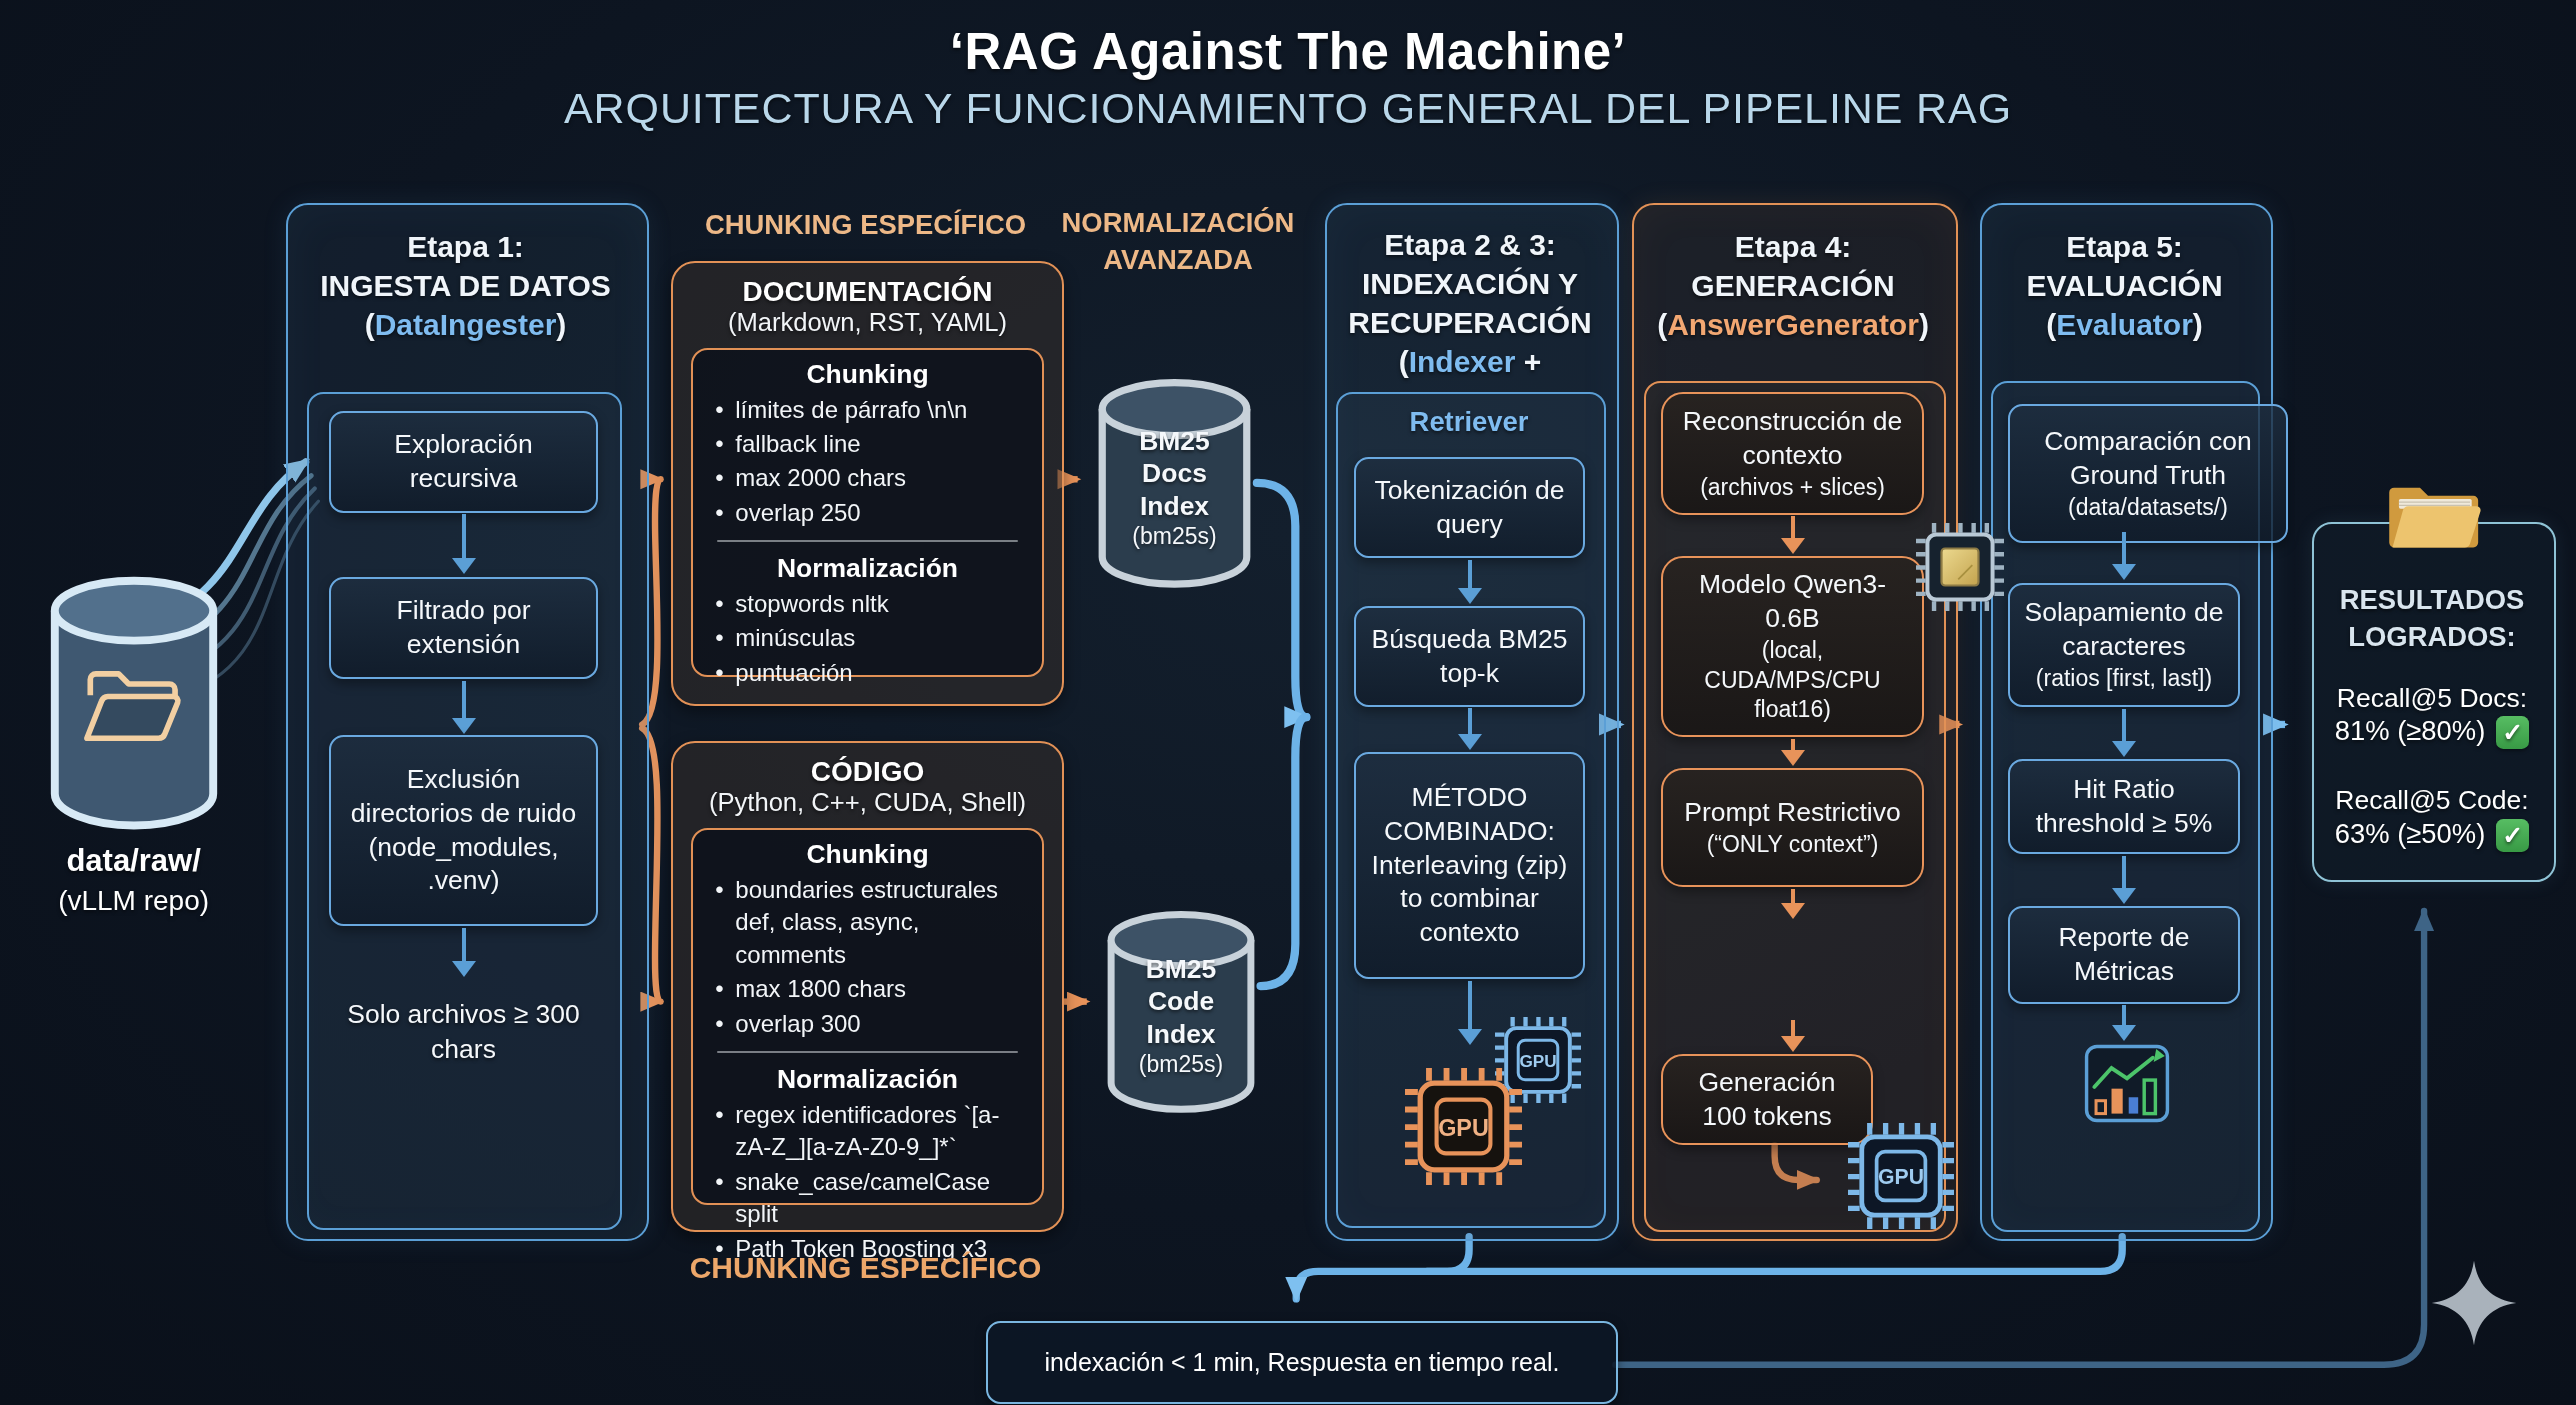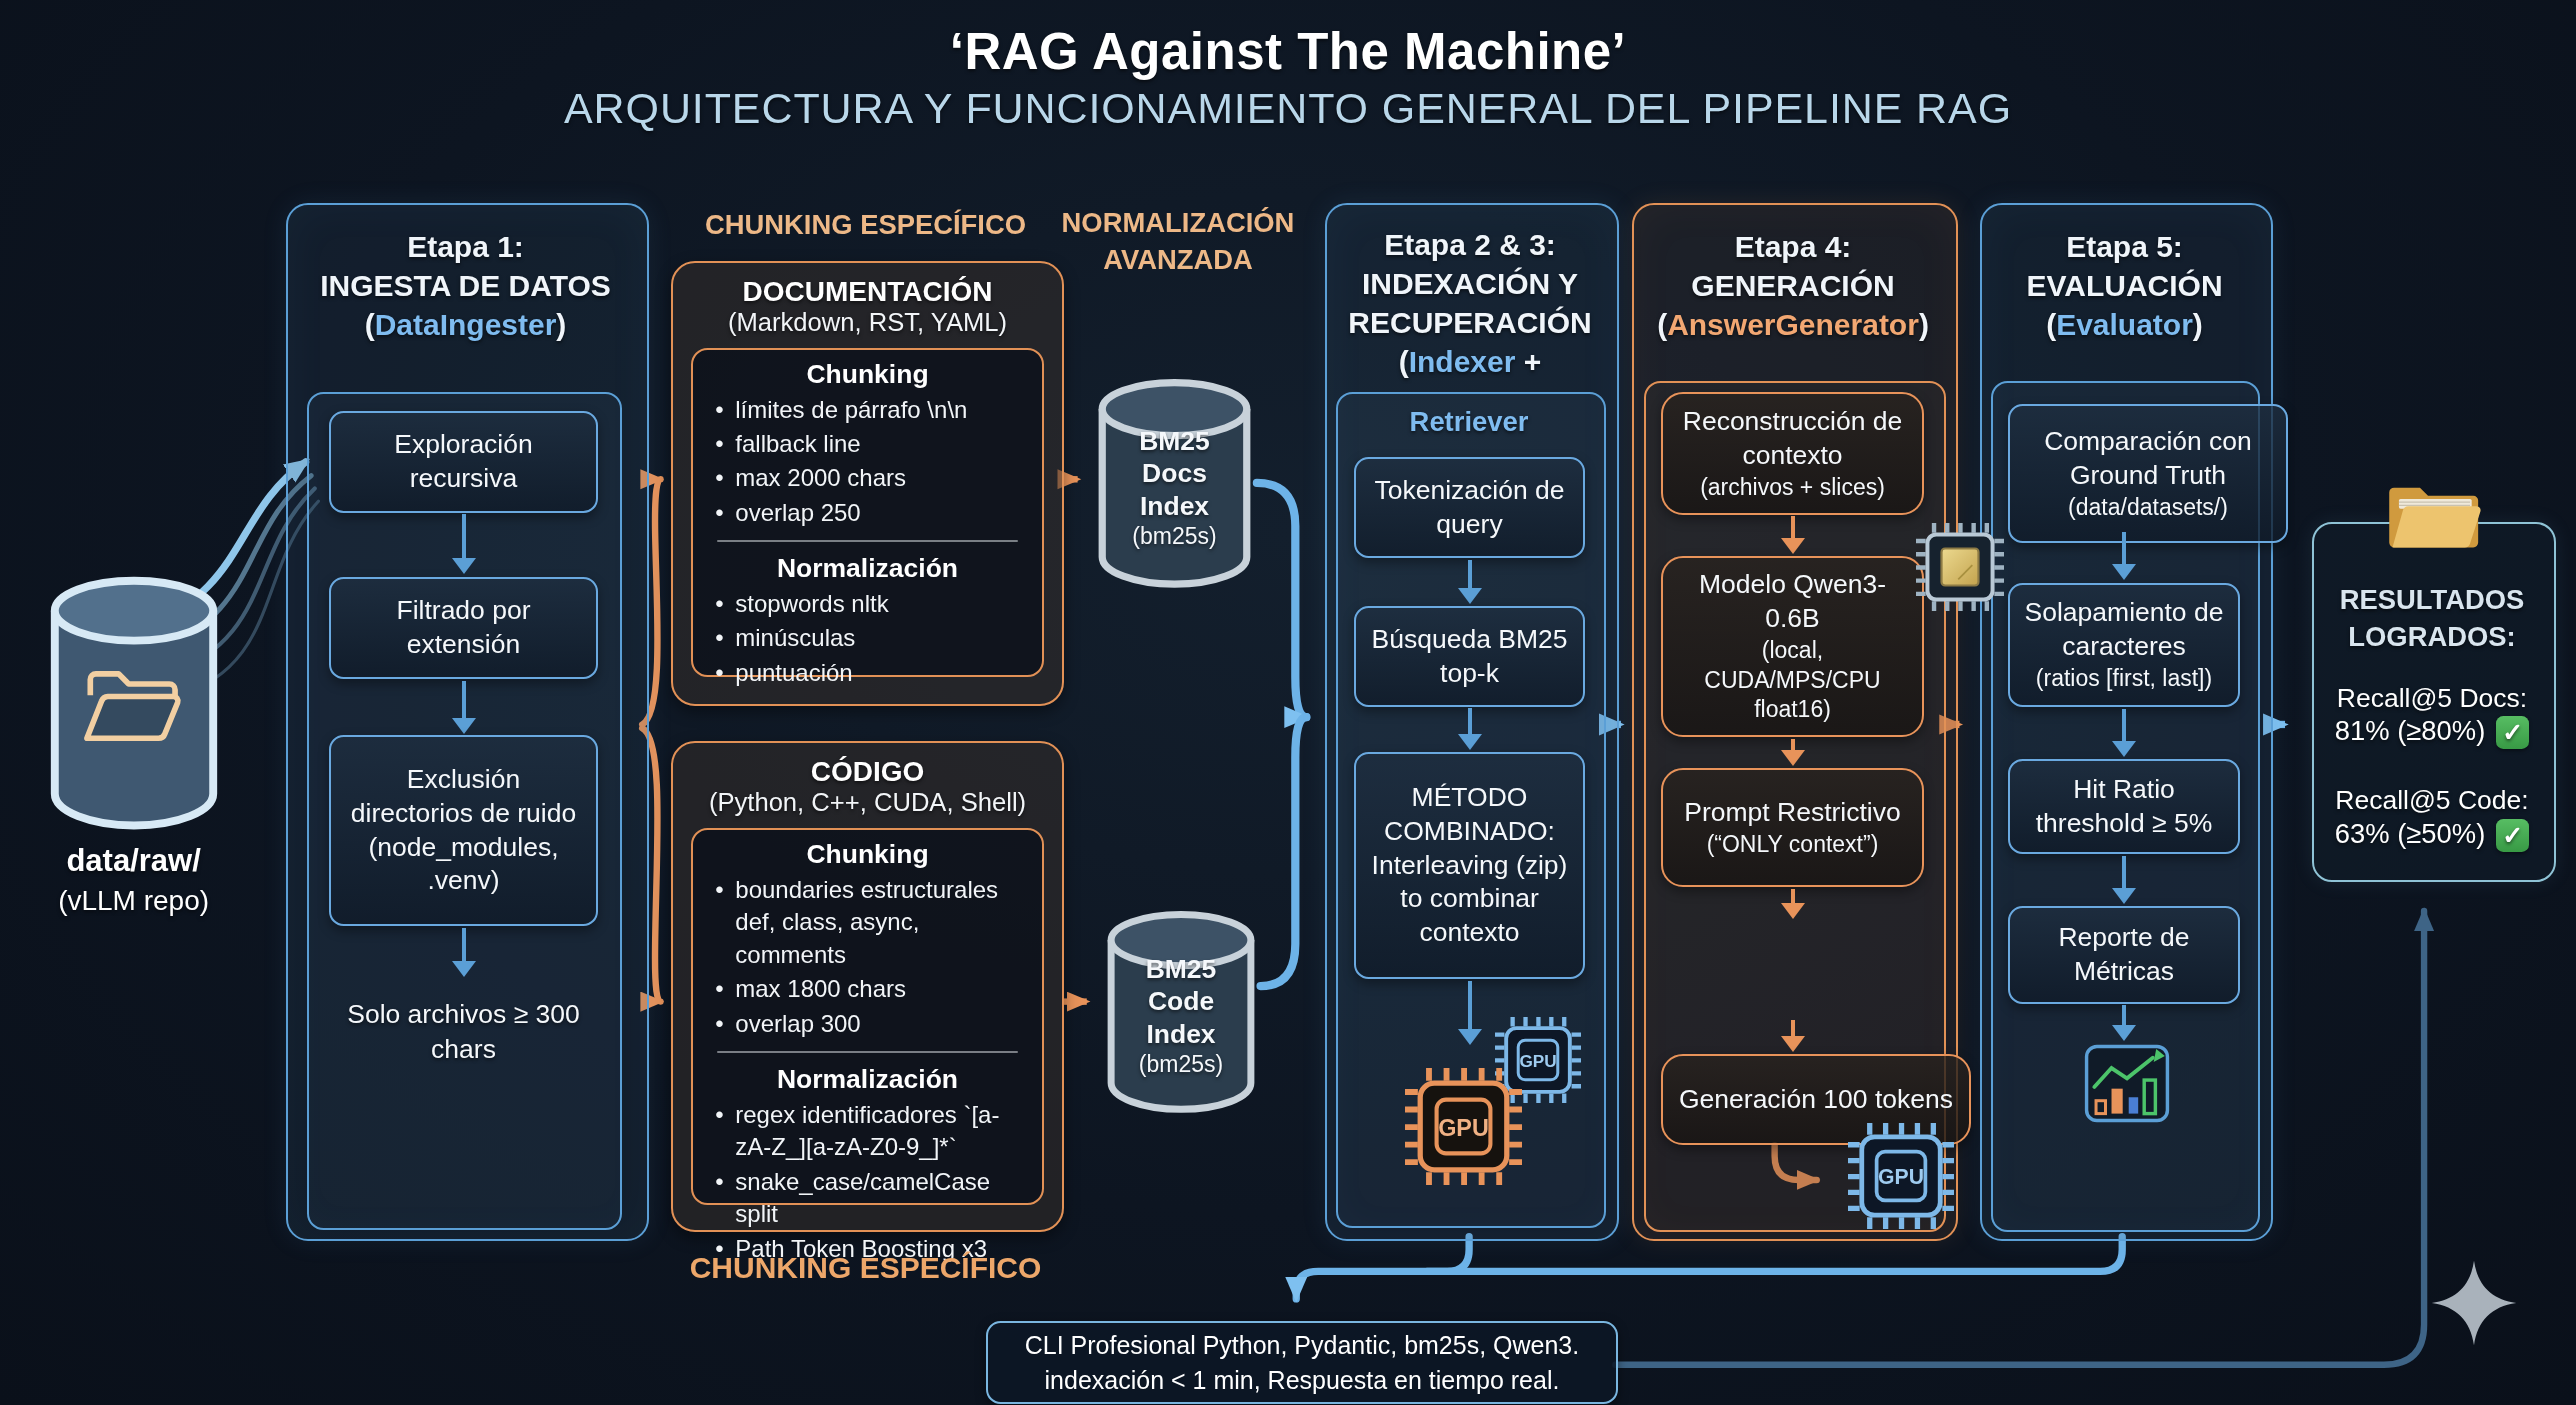--- a/index.html
+++ b/index.html
@@ -307,21 +307,21 @@
       <span class="sub">(“ONLY context”)</span>
   </div>
   <div class="abs varrow orange" style="left:1780px;top:889px;height:30px;z-index:3;">
       <i class="shaft"></i>
       <i class="head"></i>
     </div>
   <div class="abs varrow orange" style="left:1780px;top:1020px;height:32px;z-index:3;">
       <i class="shaft"></i>
       <i class="head"></i>
     </div>
-  <div class="abs step warm" style="left:1661px;top:1054px;width:310px;height:91px;z-index:3;">
+  <div class="abs step warm" style="left:1661px;top:1054px;width:212px;height:91px;z-index:3;">
     <span>Generación 100 tokens</span>
   </div>
 
   <div class="abs" style="left:1916px;top:523px;width:88px;height:88px;z-index:4;">
     <svg viewBox="0 0 100 100" style="width:100%;height:100%;">
       <defs>
           <linearGradient id="goldGrad" x1="0" y1="0" x2="1" y2="1">
             <stop offset="0" stop-color="#ecd98f"></stop>
             <stop offset="1" stop-color="#c3a34e"></stop>
           </linearGradient>
@@ -408,21 +408,20 @@
   <div class="abs res-label tshadow" style="left:2312px;top:681px;width:240px;z-index:3;">Recall@5 Docs:</div>
   <div class="abs res-value tshadow" style="left:2312px;top:715px;width:240px;z-index:3;">
     <span>81% (≥80%)</span><span class="check">✓</span>
   </div>
   <div class="abs res-label tshadow" style="left:2312px;top:783px;width:240px;z-index:3;">Recall@5 Code:</div>
   <div class="abs res-value tshadow" style="left:2312px;top:818px;width:240px;z-index:3;">
     <span>63% (≥50%)</span><span class="check">✓</span>
   </div>
 
   <div class="abs cli" style="left:986px;top:1321px;width:628px;height:79px;z-index:3;">
-    <div>CLI Profesional Python, Pydantic, bm25s, Qwen3.</div>
     <div>indexación &lt; 1 min, Respuesta en tiempo real.</div>
   </div>
 
   <div class="abs" style="left:2430px;top:1259px;width:88px;height:88px;z-index:4;">
     <svg viewBox="0 0 100 100" style="width:100%;height:100%;">
       <path d="M50 2 C54 30 70 46 98 50 C70 54 54 70 50 98 C46 70 30 54 2 50 C30 46 46 30 50 2 Z" fill="#a9b2bb"></path>
     </svg>
   </div>
 
 </div>

